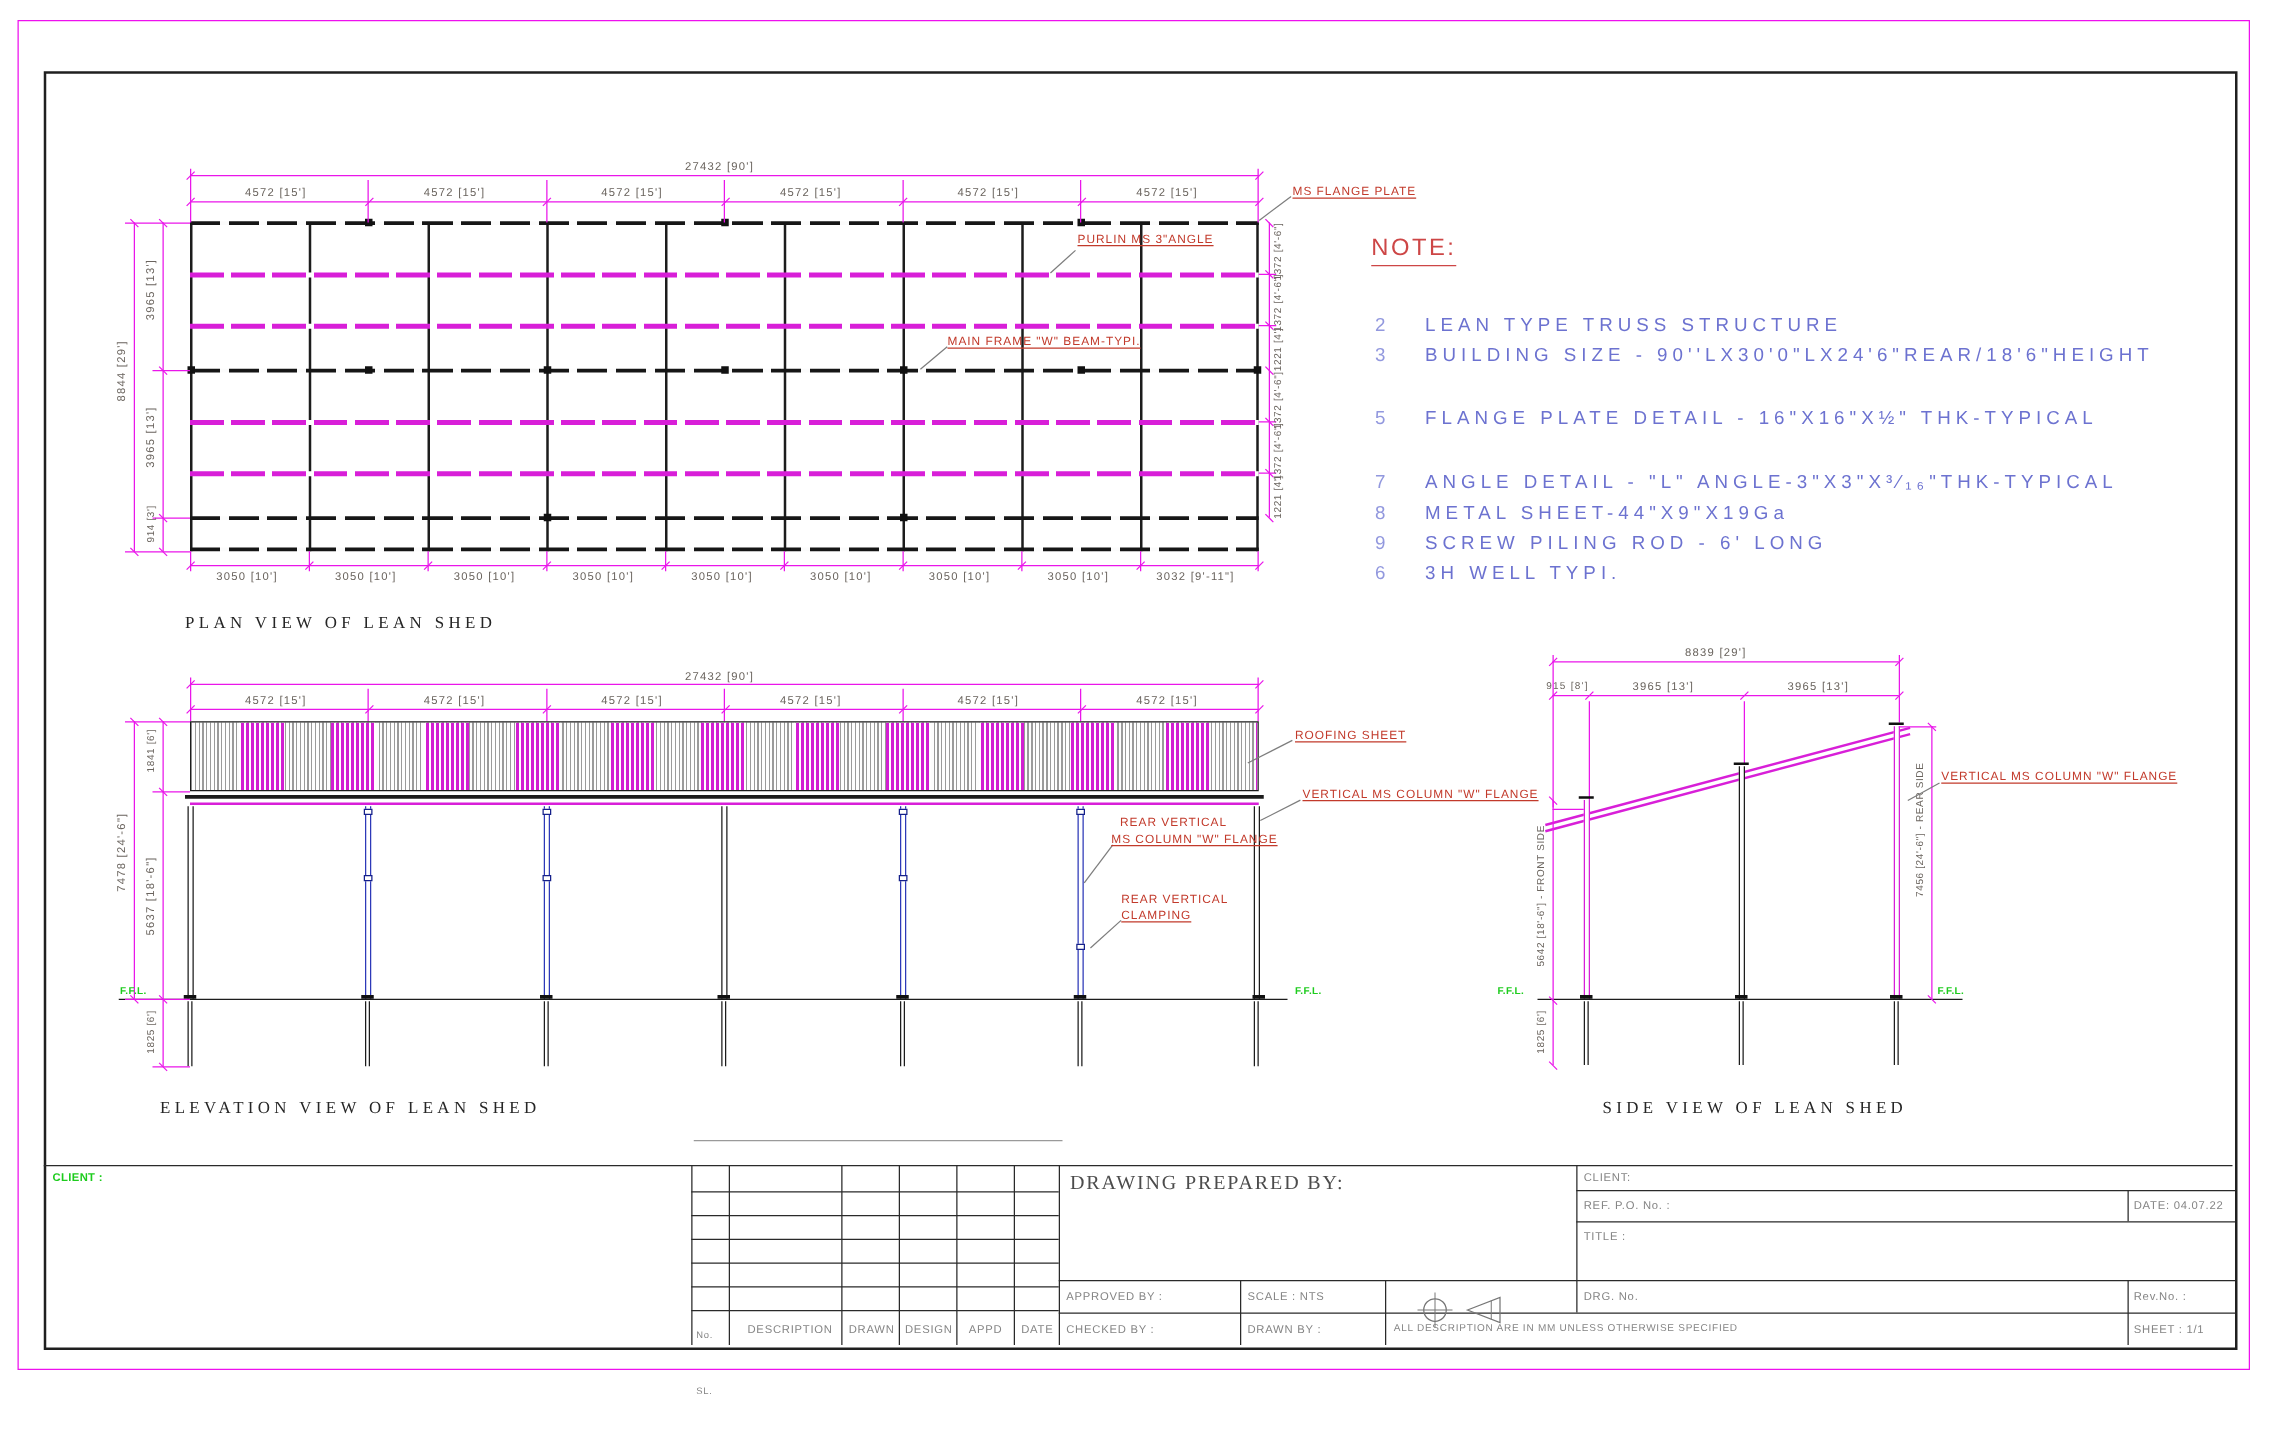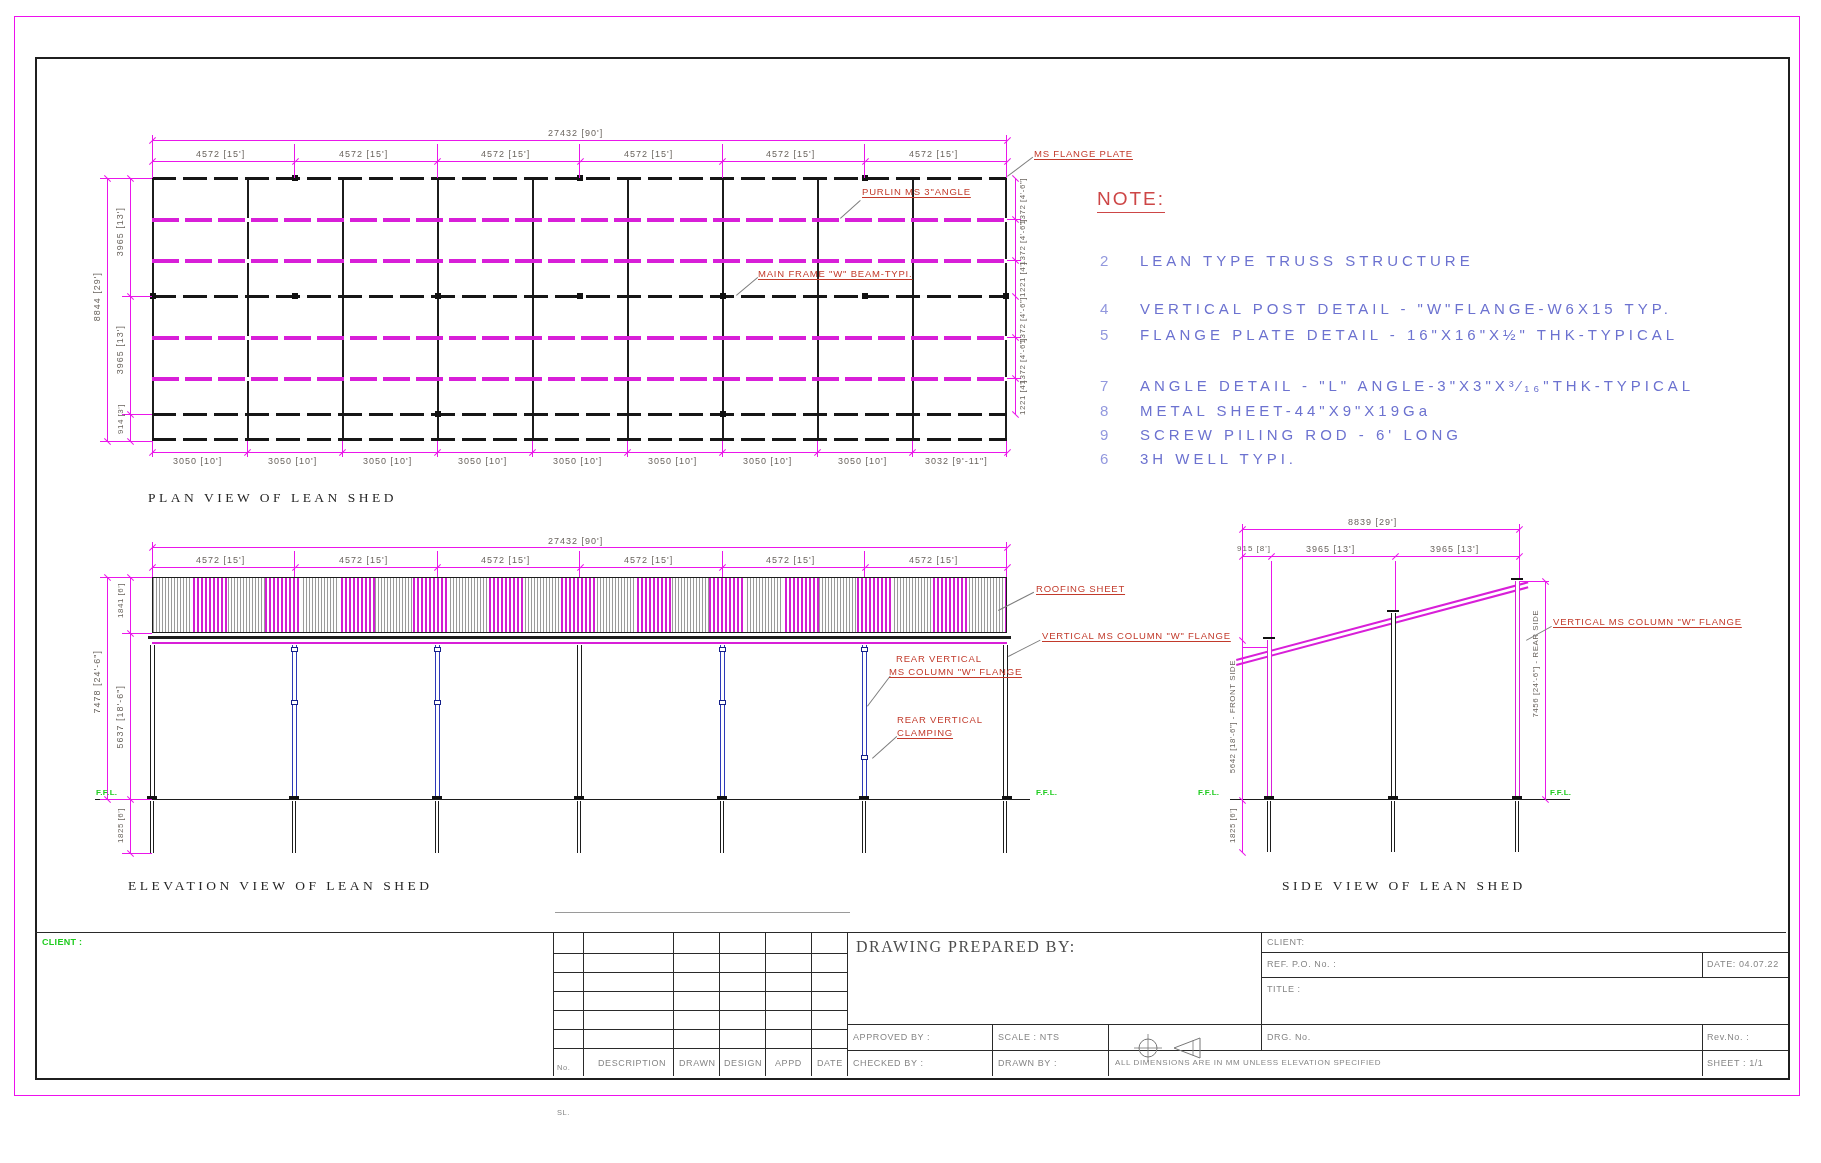--- a/index.html
+++ b/index.html
@@ -194,21 +194,21 @@
   <div class="red u" style="left:1034px;top:148px">MS FLANGE PLATE</div>
   <div class="leader" style="left:840px;top:218px;width:27px;transform:rotate(-42deg)"></div>
   <div class="red u" style="left:862px;top:186px">PURLIN MS 3"ANGLE</div>
   <div class="leader" style="left:736px;top:295px;width:28px;transform:rotate(-40deg)"></div>
   <div class="red u" style="left:758px;top:268px">MAIN FRAME "W" BEAM-TYPI.</div>
 
   <div class="vtitle" style="left:148px;top:490px">PLAN VIEW OF LEAN SHED</div>
 
   <div id="note-head" style="left:1097px;top:188px">NOTE:</div>
   <div class="nrow" style="left:1100px;top:252px"><span class="nnum">2</span><span>LEAN TYPE TRUSS STRUCTURE</span></div>
-  <div class="nrow" style="left:1100px;top:300px"><span class="nnum">4</span><span>VERTICAL POST DETAIL - "W"FLANGE-W6X15 TYP.</span></div>
+  <div class="nrow" style="left:1100px;top:276px"><span class="nnum">3</span><span>BUILDING SIZE - 90''LX30'0"LX24'6"REAR/18'6"HEIGHT</span></div>
   <div class="nrow" style="left:1100px;top:326px"><span class="nnum">5</span><span>FLANGE PLATE DETAIL - 16"X16"X½" THK-TYPICAL</span></div>
   <div class="nrow" style="left:1100px;top:377px"><span class="nnum">7</span><span>ANGLE DETAIL - "L" ANGLE-3"X3"X³⁄₁₆"THK-TYPICAL</span></div>
   <div class="nrow" style="left:1100px;top:402px"><span class="nnum">8</span><span>METAL SHEET-44"X9"X19Ga</span></div>
   <div class="nrow" style="left:1100px;top:426px"><span class="nnum">9</span><span>SCREW PILING ROD - 6' LONG</span></div>
   <div class="nrow" style="left:1100px;top:450px"><span class="nnum">6</span><span>3H WELL TYPI.</span></div>
 
   <div class="dimh" style="left:152px;top:547px;width:855px">
       <i class="tk" style="left:0"></i>
       <i class="tk" style="left:855px"></i>
     </div>
@@ -406,21 +406,21 @@
   <div class="tbt xs" style="left:557px;top:1063px">No.</div>
   <div class="tbt" style="left:598px;top:1058px">DESCRIPTION</div>
   <div class="tbt" style="left:679px;top:1058px">DRAWN</div>
   <div class="tbt" style="left:724px;top:1058px">DESIGN</div>
   <div class="tbt" style="left:775px;top:1058px">APPD</div>
   <div class="tbt" style="left:817px;top:1058px">DATE</div>
   <div class="tbt" style="left:853px;top:1032px">APPROVED BY :</div>
   <div class="tbt" style="left:998px;top:1032px">SCALE : NTS</div>
   <div class="tbt" style="left:853px;top:1058px">CHECKED BY :</div>
   <div class="tbt" style="left:998px;top:1058px">DRAWN BY :</div>
-  <div class="tbt" style="left:1115px;top:1058px;font-size:8px">ALL DIMENSIONS ARE IN MM UNLESS ELEVATION SPECIFIED</div>
+  <div class="tbt" style="left:1115px;top:1058px;font-size:8px">ALL DESCRIPTION ARE IN MM UNLESS OTHERWISE SPECIFIED</div>
   <div class="tbt" style="left:1267px;top:937px">CLIENT:</div>
   <div class="tbt" style="left:1267px;top:959px">REF. P.O. No. :</div>
   <div class="tbt" style="left:1707px;top:959px">DATE: 04.07.22</div>
   <div class="tbt" style="left:1267px;top:984px">TITLE :</div>
   <div class="tbt" style="left:1267px;top:1032px">DRG. No.</div>
   <div class="tbt" style="left:1707px;top:1032px">Rev.No. :</div>
   <div class="tbt" style="left:1707px;top:1058px">SHEET : 1/1</div>
 
   <svg width="84" height="40" viewBox="0 0 84 40" style="position:absolute;left:1130px;top:1028px">
     <circle cx="18" cy="20" r="9" fill="none" stroke="#777" stroke-width="1"></circle>

